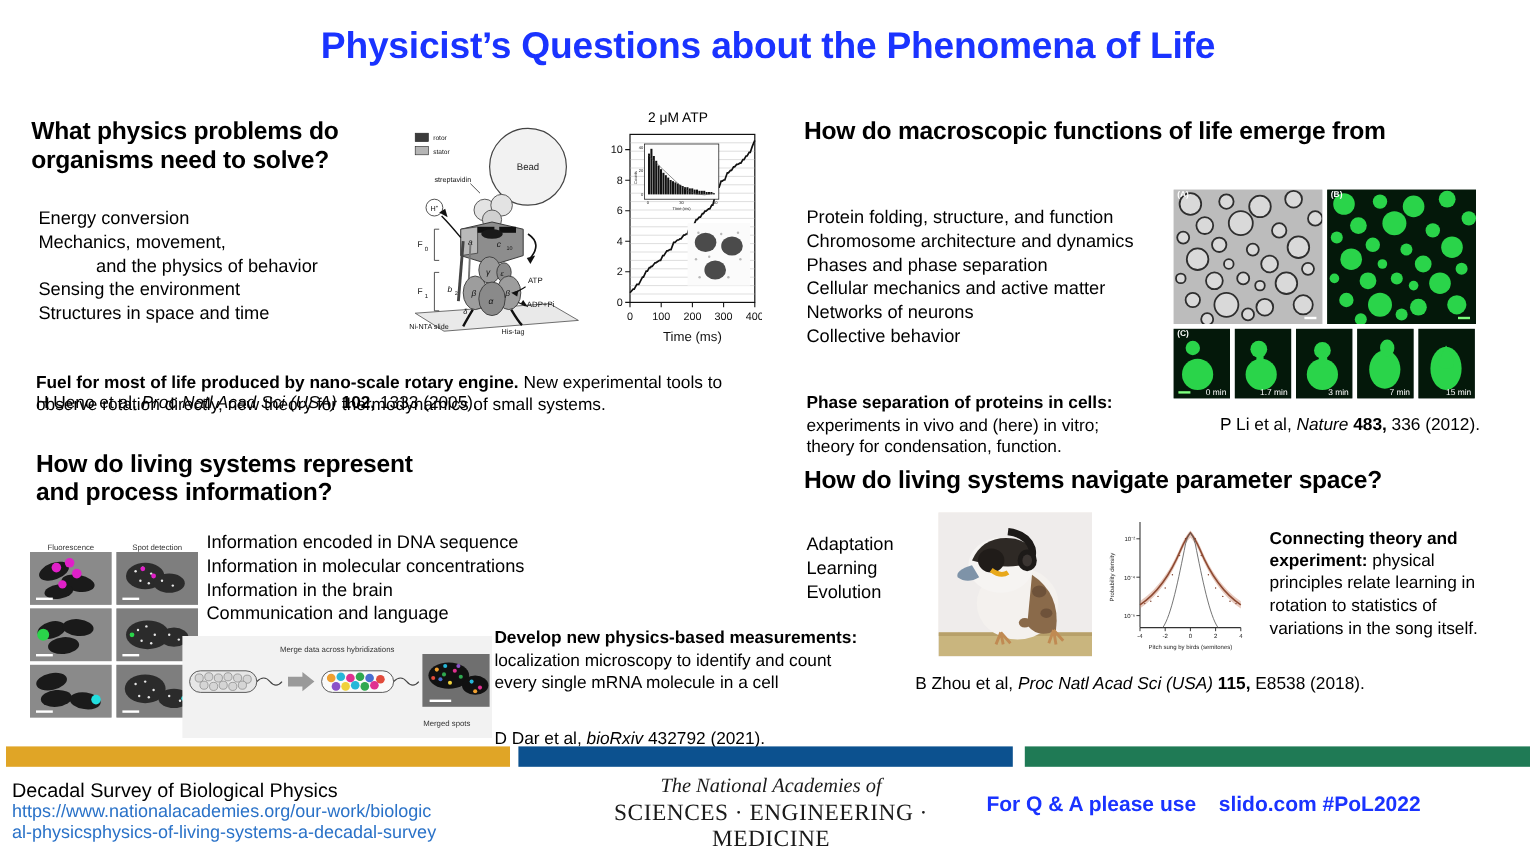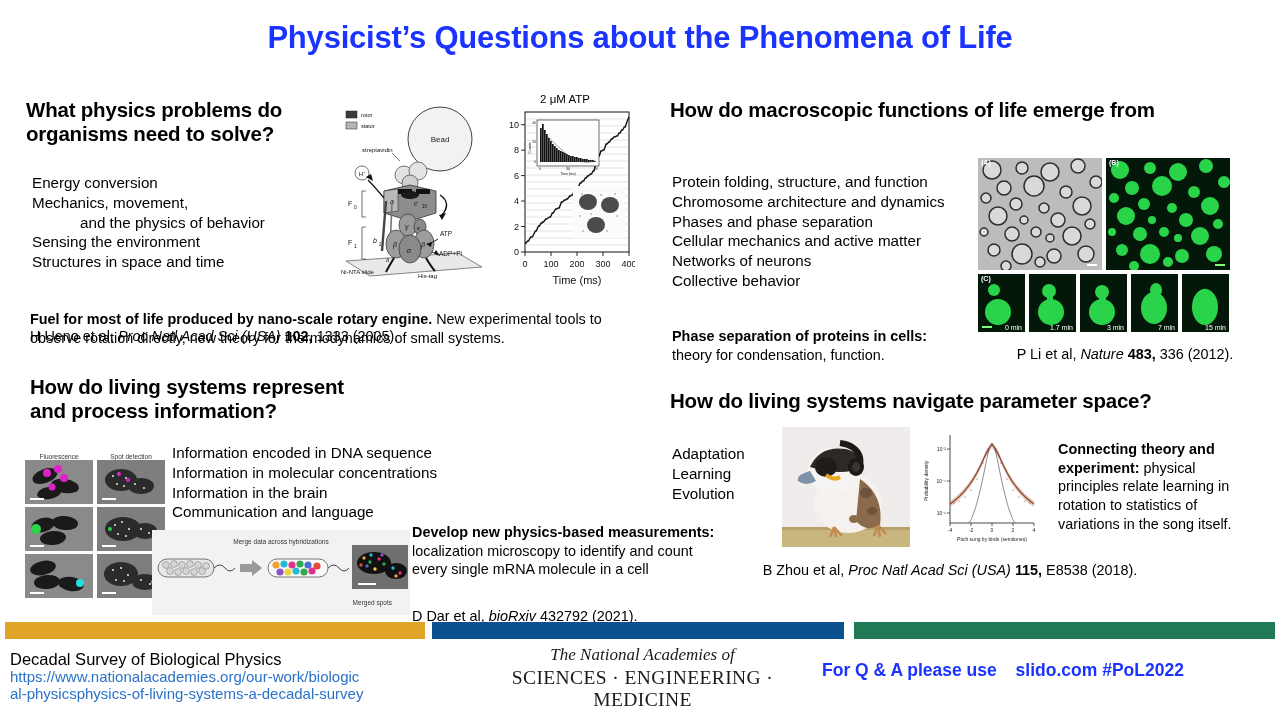--- a/index.html
+++ b/index.html
@@ -346,20 +346,21 @@
     <div>Protein folding, structure, and function</div>
     <div>Chromosome architecture and dynamics</div>
     <div>Phases and phase separation</div>
     <div>Cellular mechanics and active matter</div>
     <div>Networks of neurons</div>
     <div>Collective behavior</div>
   </div>
 
   <div id="q2-caption" class="cap">
     <div class="b">Phase separation of proteins in cells:</div>
+    <div>experiments in vivo and (here) in vitro;</div>
     <div>theory for condensation, function.</div>
   </div>
 
   <div id="q2-cite" class="cite">
     <span>P Li et al,</span>
     <span class="i">Nature</span>
     <span class="b">483,</span>
     <span>336 (2012).</span>
   </div>
 

